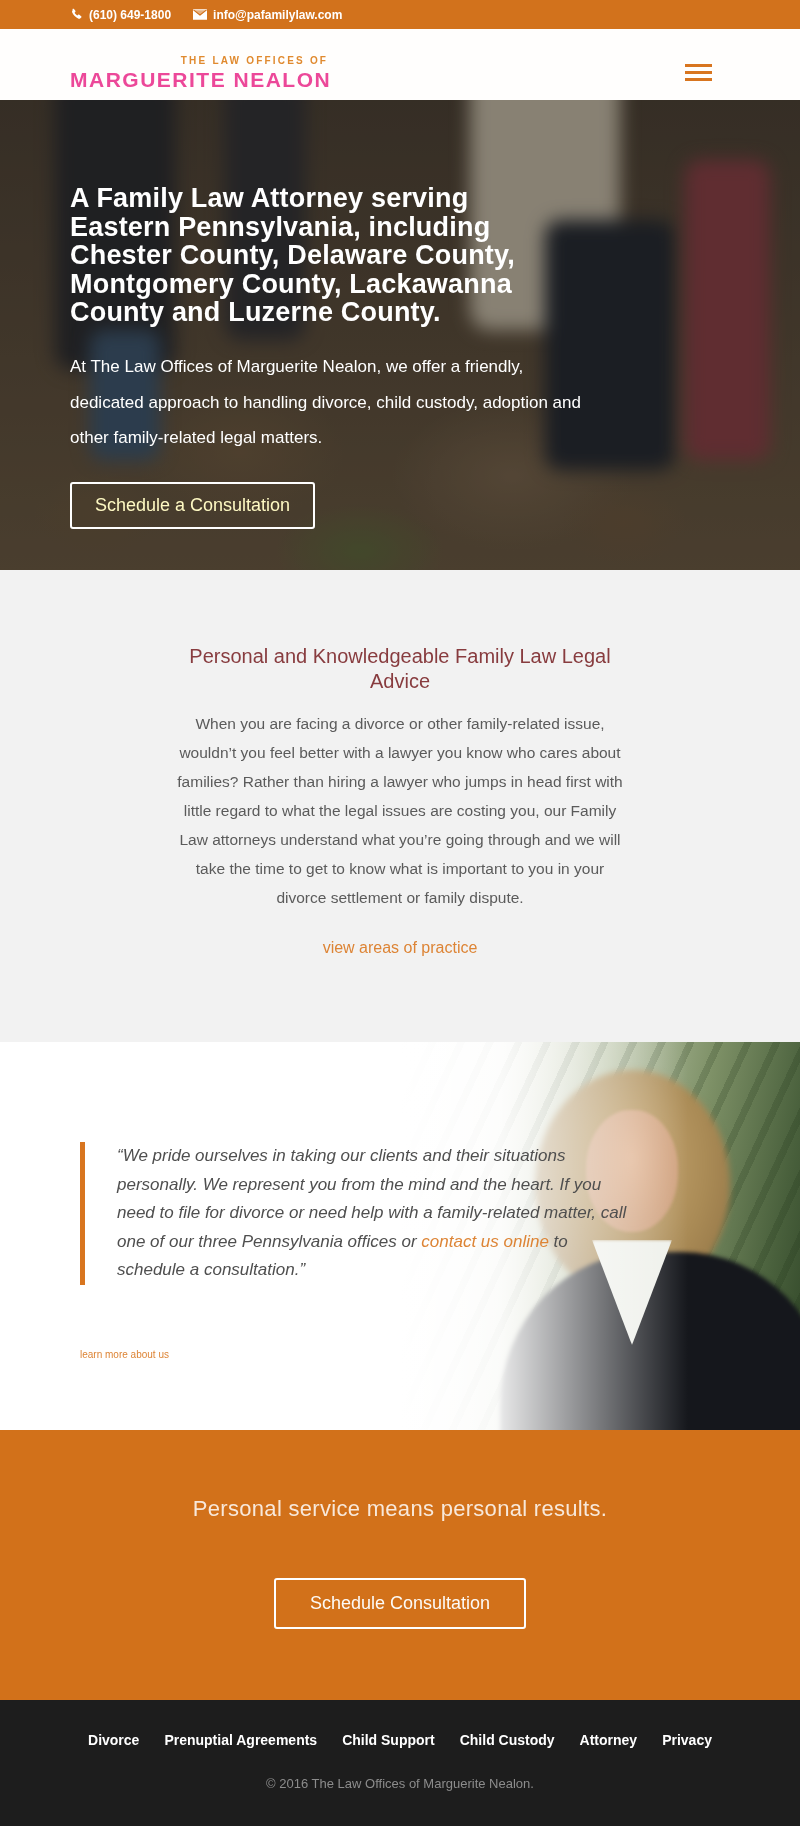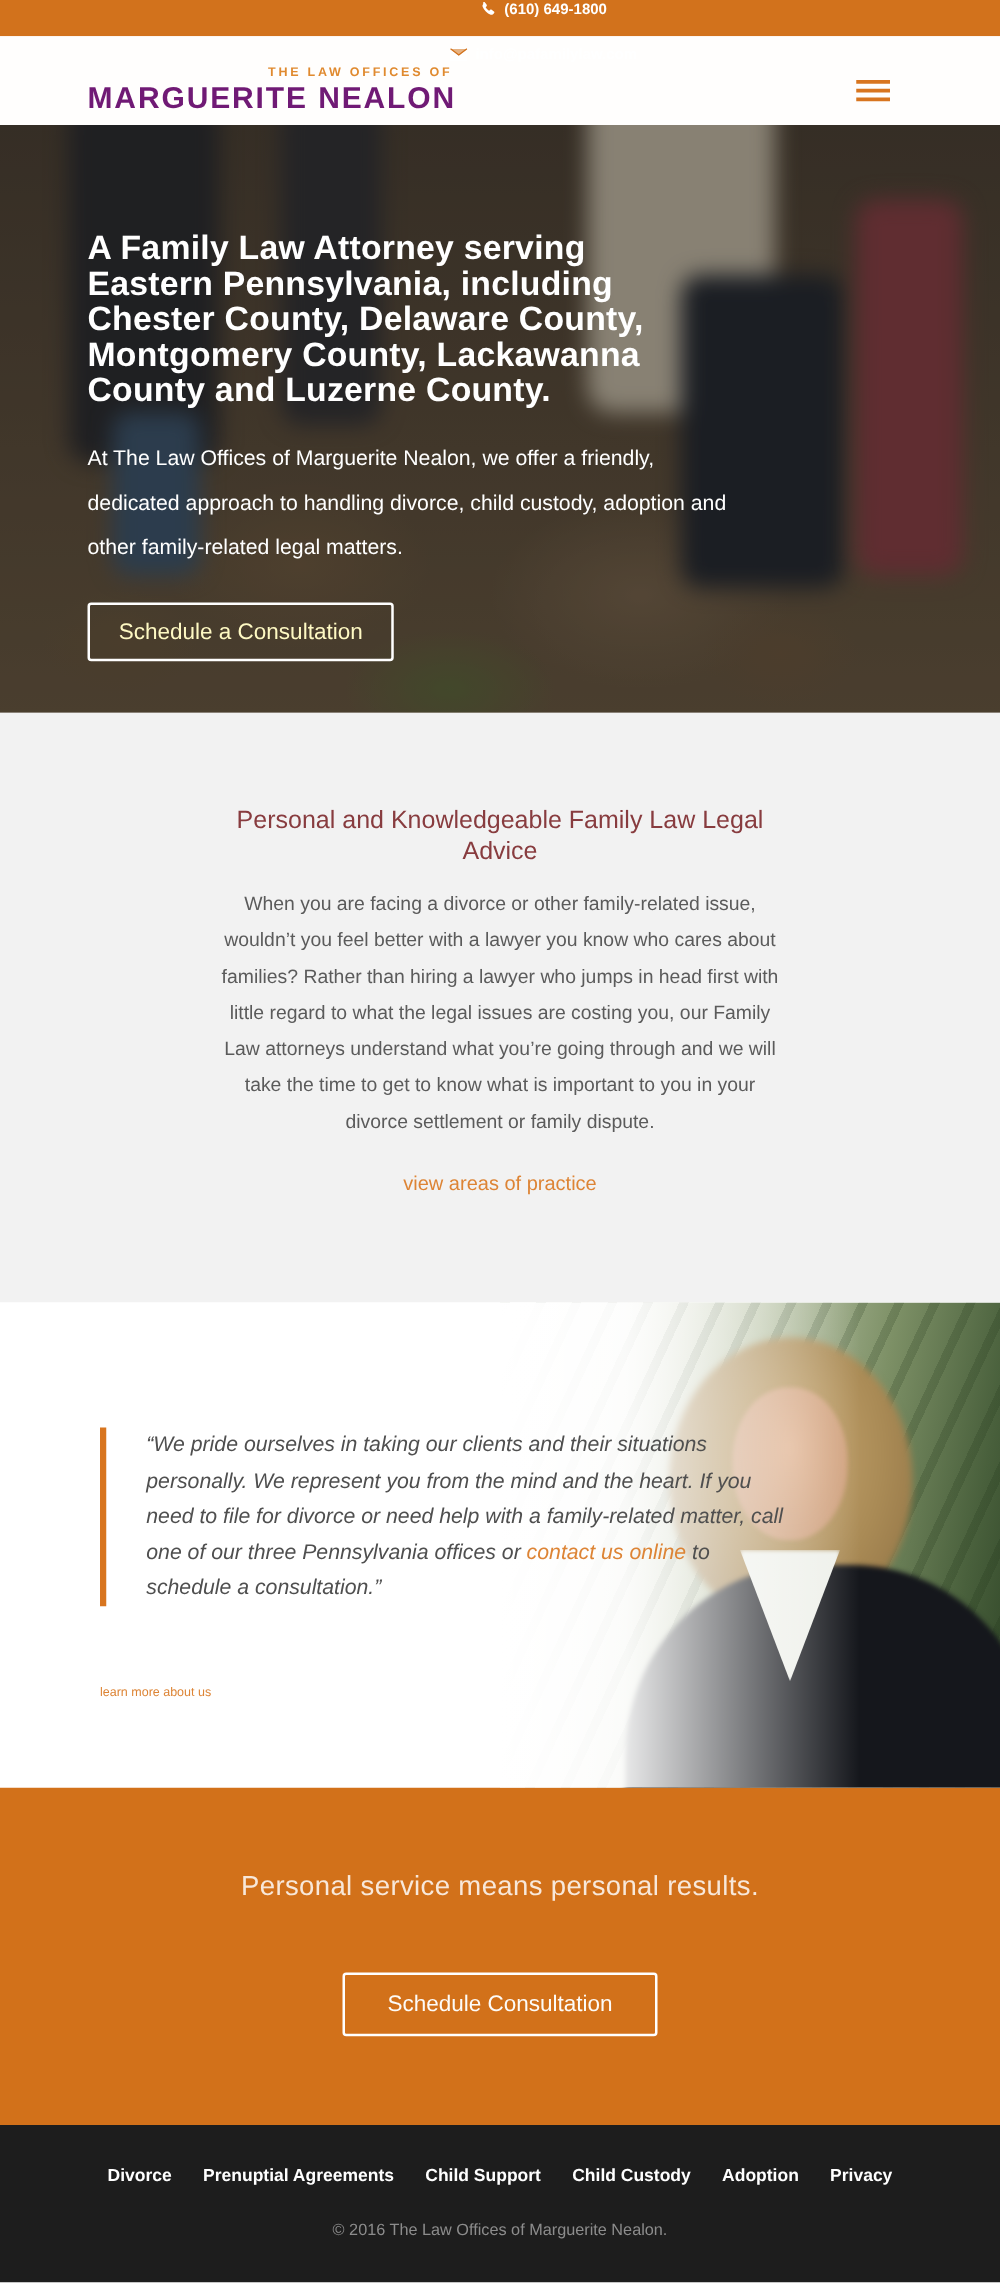--- a/index.html
+++ b/index.html
@@ -12,21 +12,20 @@
   .page { width: 800px; height: 1826px; overflow: hidden; position: relative; background: #fff; }
 
   
   .topbar {
     height: 29px;
     background: #d2721c;
     display: flex;
     align-items: center;
     padding-left: 70px;
     gap: 22px;
-    flex-direction: column;
   }
   .topbar-item {
     display: inline-flex;
     align-items: center;
     gap: 6px;
     color: #fff;
     font-size: 12px;
     font-weight: bold;
     cursor: pointer;
   }
@@ -45,22 +44,22 @@
   .logo-top {
     color: #e08a2f;
     font-size: 10px;
     font-weight: bold;
     letter-spacing: 2.2px;
     text-align: right;
     padding-right: 3px;
     margin-bottom: 3px;
   }
   .logo-main {
-    color: #701a75;
-    font-size: 24px;
+    color: #ec4899;
+    font-size: 21px;
     font-weight: bold;
     letter-spacing: 1.5px;
     white-space: nowrap;
   }
   .menu-button { background: none; border: none; cursor: pointer; padding: 4px 0; }
   .menu-button .bar {
     width: 27px; height: 3px;
     background: #d8751f;
     margin: 4px 0;
   }
@@ -354,19 +353,19 @@
       <button class="cta-button">Schedule Consultation</button>
     </div>
   </section>
 
   <footer class="footer">
     <nav class="footer-nav">
         <a>Divorce</a>
         <a>Prenuptial Agreements</a>
         <a>Child Support</a>
         <a>Child Custody</a>
-        <a>Adoption</a>
+        <a>Attorney</a>
         <a>Privacy</a>
       </nav>
     <div class="copyright">© 2016 The Law Offices of Marguerite Nealon.</div>
   </footer>
 
 </div>
 
 </body></html>

